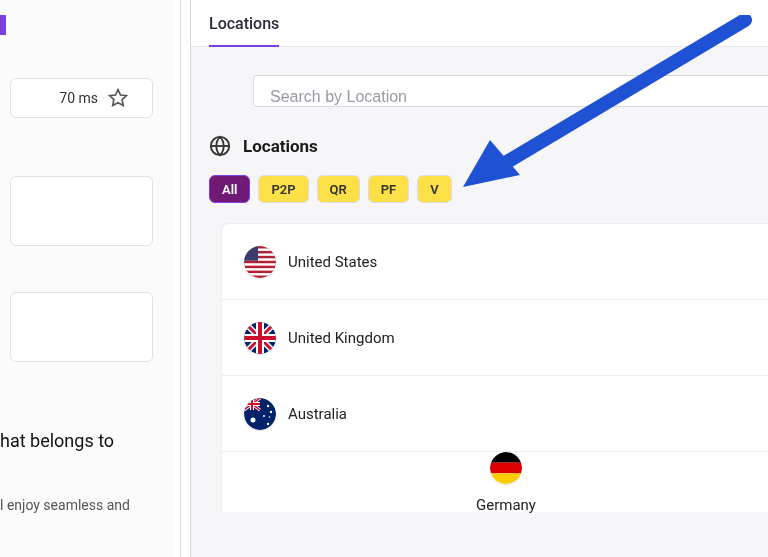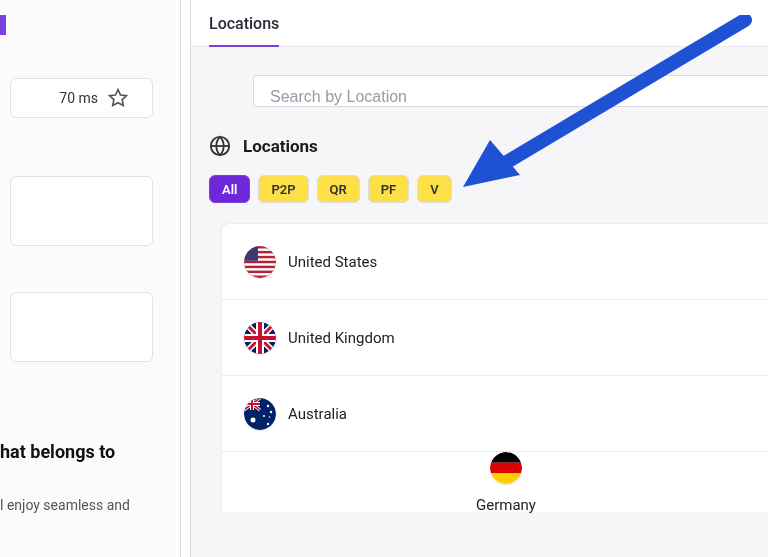--- a/index.html
+++ b/index.html
@@ -39,24 +39,23 @@
   }
   .lp-card.c1 { top: 78px; display:flex; align-items:center; justify-content:flex-end; padding-right:24px; gap:10px;}
   .lp-card.c2 { top: 176px; height: 70px; }
   .lp-card.c3 { top: 292px; height: 70px; }
   .lp-ms { font-size: 14px; color:#333; }
   .lp-star { width:20px; height:20px; color:#555;}
   .lp-heading {
     position: absolute;
     left: 0;
     top: 430px;
-    font-weight: 700;
+    font-weight: 400;
     font-size: 18px;
     color:#111;
-    margin-top:11px;
   }
   .lp-sub {
     position: absolute;
     left: 0;
     top: 495px;
     font-size: 14px;
     color:#555;
     line-height: 1.5;
   }
   .vline1 {
@@ -147,21 +146,21 @@
     border-radius: 6px;
     background:#fde047;
     font-size:13px;
     font-weight:600;
     color:#333;
     display:flex;
     align-items:center;
     cursor:pointer;
   }
   .chip.active {
-    background:#6d28d9;
+    background:#701a75;
     border-color:#7b3fe4;
     color:#fff;
   }
   .list {
     margin-top: 20px;
     margin-left: 12px;
     background:#fff;
     border-radius: 8px 0 0 0;
     border-top:1px solid #ecebf0;
     border-left:1px solid #ecebf0;

